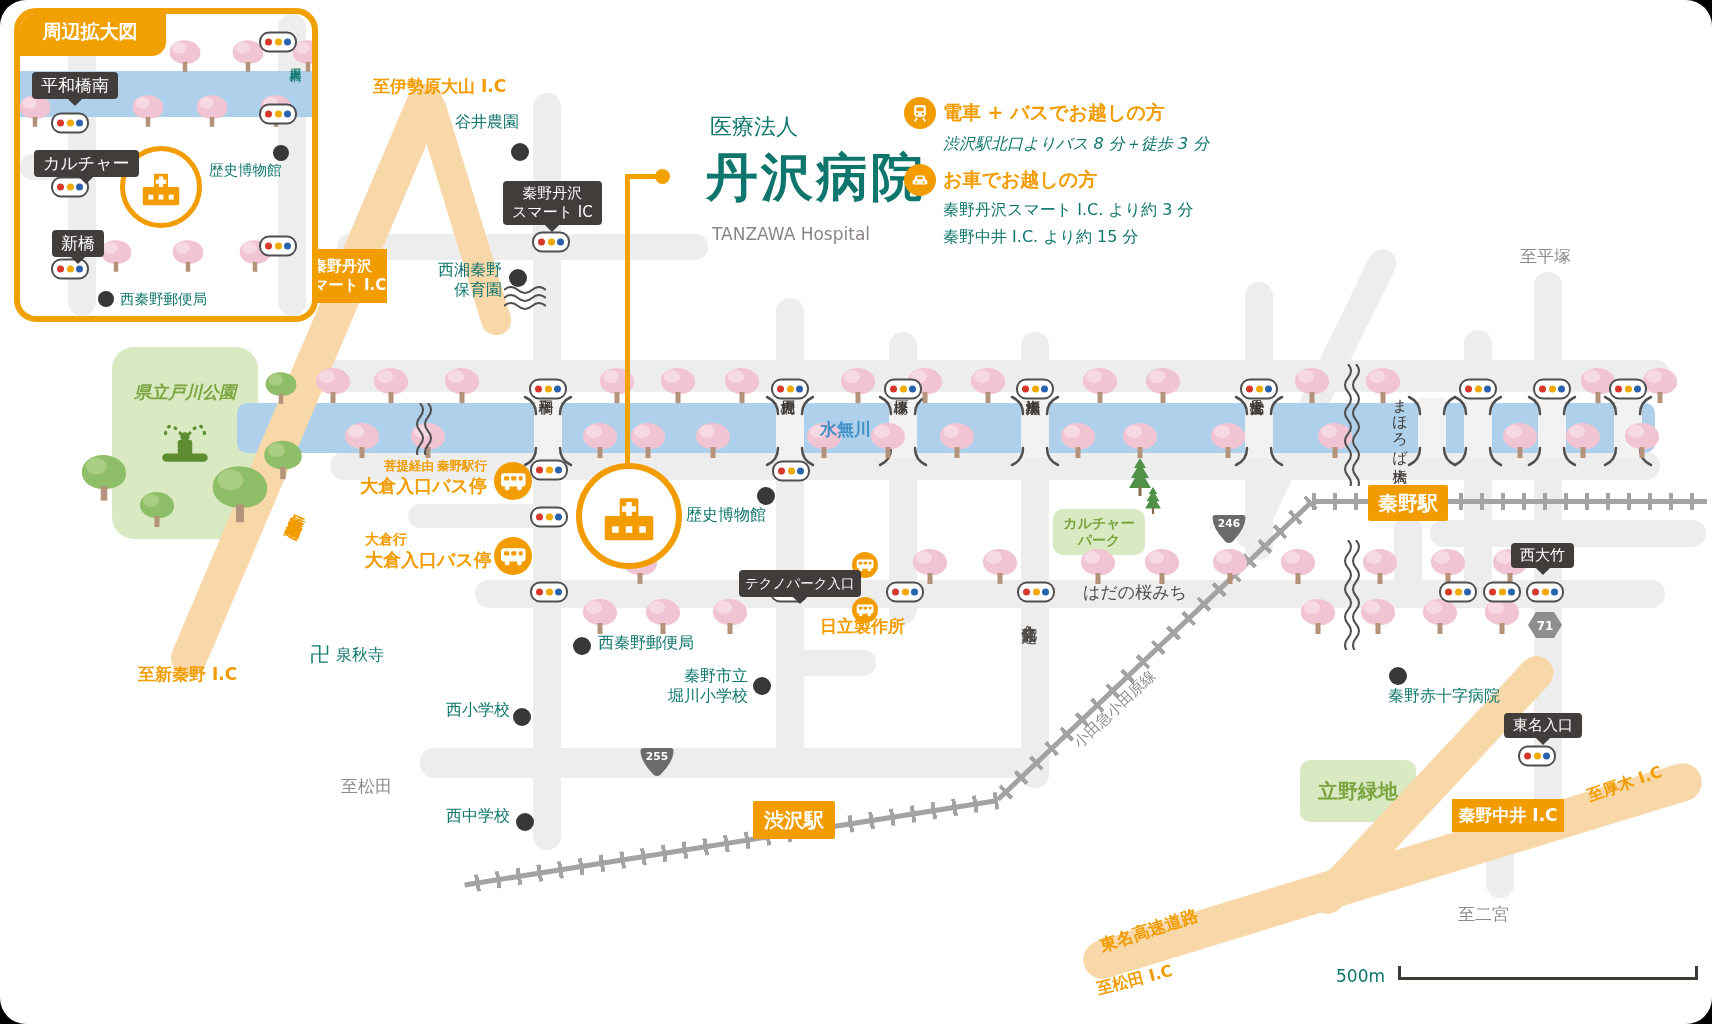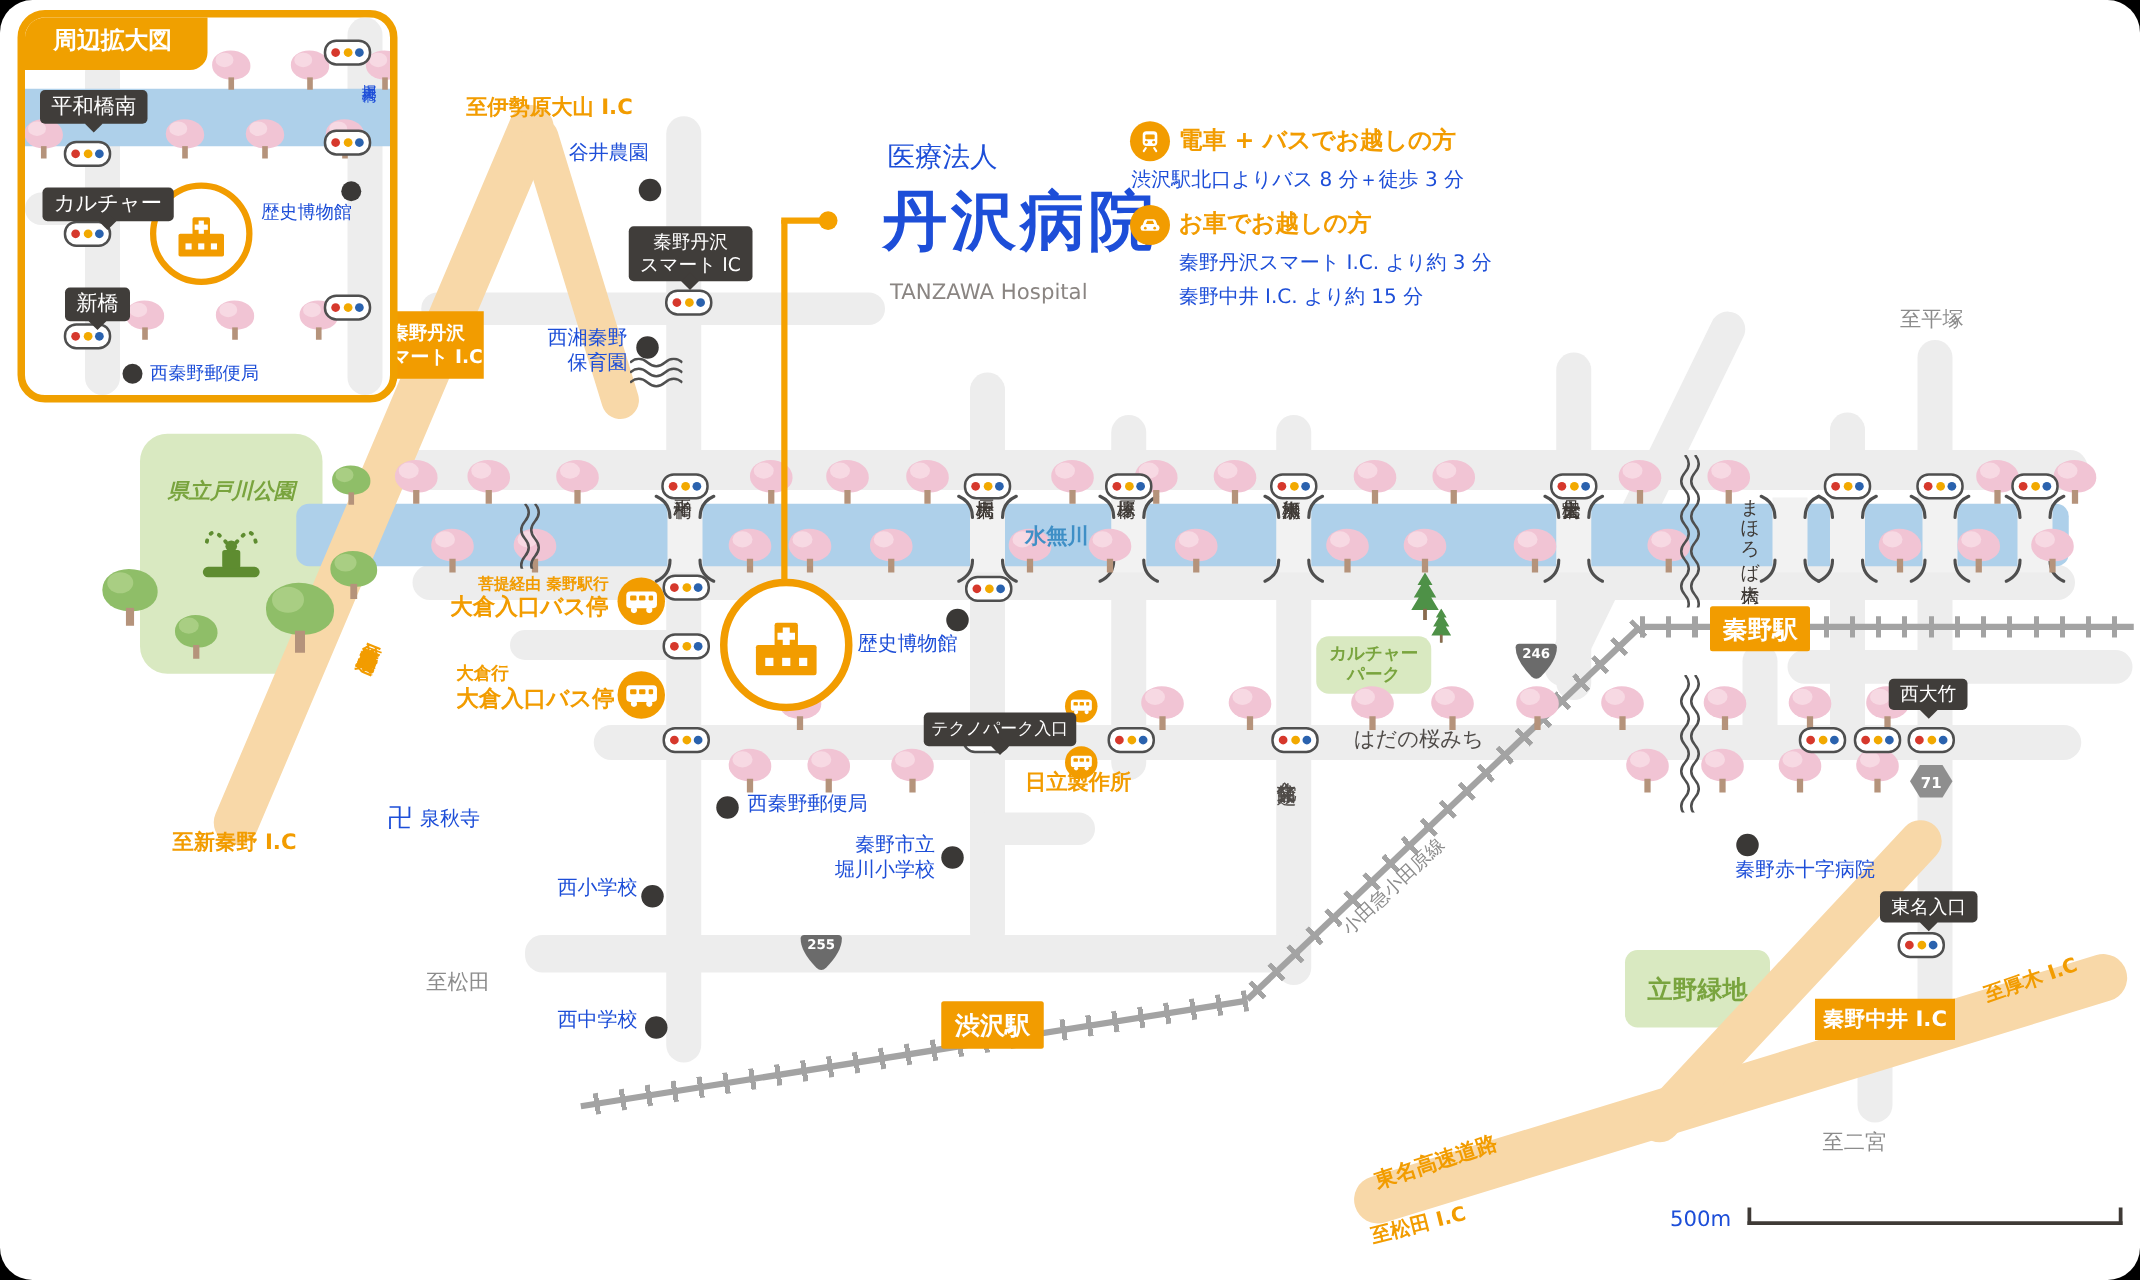--- a/index.html
+++ b/index.html
@@ -1,19 +1,19 @@
 <!DOCTYPE html>
 <html><head>
 <meta charset="utf-8">
 <style>
   html,body{margin:0;padding:0;background:#000;}
   #stage{position:relative;width:1712px;height:1024px;background:#fff;border-radius:26px;overflow:hidden;
          font-family:"DejaVu Sans","Liberation Sans",sans-serif;color:#3F3A36;}
   .abs{position:absolute;}
-  .lbl{position:absolute;white-space:nowrap;color:#1d4ed8;font-size:16px;font-weight:500;z-index:8;line-height:1.2;}
+  .lbl{position:absolute;white-space:nowrap;color:#0f766e;font-size:16px;font-weight:500;z-index:8;line-height:1.2;}
   .orange{color:#F29C00;}
   .gray{color:#8C8C8C;}
   .blue{color:#3E8FC6;}
   .bold{font-weight:bold;}
   .vert{writing-mode:vertical-rl;text-orientation:upright;letter-spacing:1px;}
   .right{text-align:right;}
   
   .plate{position:absolute;background:#403D3A;color:#fff;border-radius:4px;padding:3px 9px;
          font-size:15px;line-height:1.25;z-index:9;white-space:nowrap;text-align:center;}
   .plate.ptr::after{content:"";position:absolute;left:50%;bottom:-5px;width:10px;height:10px;
@@ -661,21 +661,21 @@
   </div>
 
   <div class="obadge" style="left:297px;top:249px;width:90px;height:54px;font-size:15px;flex-direction:column;line-height:1.3;">
     <span>秦野丹沢</span>
     <span>スマート I.C</span>
   </div>
   <div class="obadge" style="left:1452px;top:799px;width:112px;height:33px;font-size:17px;">
     <span>秦野中井 I.C</span>
   </div>
 
-  <div class="lbl orange bold right" style="left:330px;top:459px;width:157px;font-size:12.5px;">菩提経由 秦野駅行</div>
+  <div class="lbl orange bold right" style="left:330px;top:459px;width:157px;font-size:12.5px;font-family:Liberation Serif, serif;">菩提経由 秦野駅行</div>
   <div class="lbl orange bold right" style="left:330px;top:475px;width:157px;font-size:18px;">大倉入口バス停</div>
   <div class="lbl orange bold" style="left:365px;top:531px;font-size:14px;">大倉行</div>
   <div class="lbl orange bold" style="left:365px;top:549px;font-size:18px;">大倉入口バス停</div>
 
   <div class="abs" style="left:625px;top:176px;width:5px;height:288px;background:#F5A100;z-index:8;"></div>
   <div class="abs" style="left:625px;top:174px;width:32px;height:5px;background:#F5A100;z-index:8;"></div>
   <div class="abs" style="left:655px;top:169px;width:15px;height:15px;border-radius:50%;background:#F5A100;z-index:8;"></div>
   <div class="circle-hosp" style="left:576px;top:463px;width:94px;height:94px;">
     <svg width="56" height="50" viewBox="0 0 60 52">
       <g fill="#F29C00">
@@ -704,21 +704,21 @@
     <rect x="7.5" y="5.5" width="9" height="4.5" rx="1" fill="#F29C00"></rect>
     <circle cx="8.5" cy="13" r="1.4" fill="#F29C00"></circle>
         <circle cx="15.5" cy="13" r="1.4" fill="#F29C00"></circle>
     <g stroke="#fff" stroke-width="2" stroke-linecap="round">
           <path d="M8 18.5 L6 21.5"></path>
           <path d="M16 18.5 L18 21.5"></path>
         </g>
       </svg>
   </div>
   <div class="lbl orange bold" style="left:943px;top:101px;font-size:19px;">電車 + バスでお越しの方</div>
-  <div class="lbl" style="left:905px;top:134px;">渋沢駅北口よりバス 8 分＋徒歩 3 分</div>
+  <div class="lbl" style="left:943px;top:134px;font-style:italic;">渋沢駅北口よりバス 8 分＋徒歩 3 分</div>
   <div class="icon-circle" style="left:904px;top:164px;">
     <svg width="20" height="20" viewBox="0 0 24 24">
         <g fill="#fff">
           <path d="M4.5 13 l2-5 q.6-1.5 2-1.5 h7 q1.4 0 2 1.5 l2 5 z"></path>
           <rect x="3" y="12" width="18" height="5.5" rx="2.2"></rect>
         </g>
     <path d="M8 11 l1.3-3 h5.4 l1.3 3 z" fill="#F29C00"></path>
     <circle cx="7.5" cy="15" r="1.3" fill="#F29C00"></circle>
         <circle cx="16.5" cy="15" r="1.3" fill="#F29C00"></circle>
       </svg>

